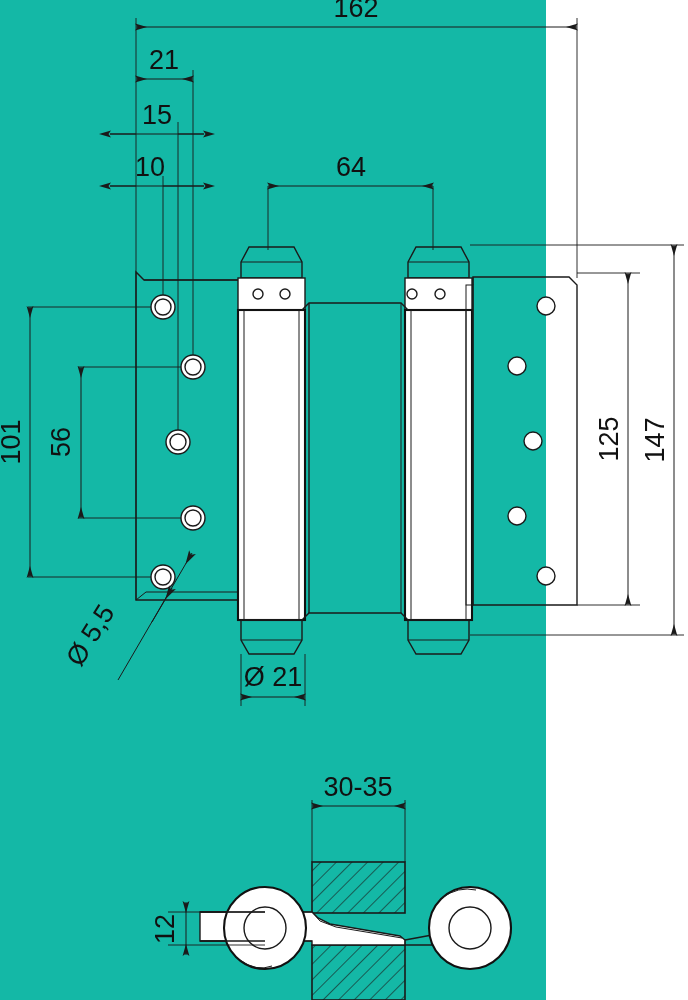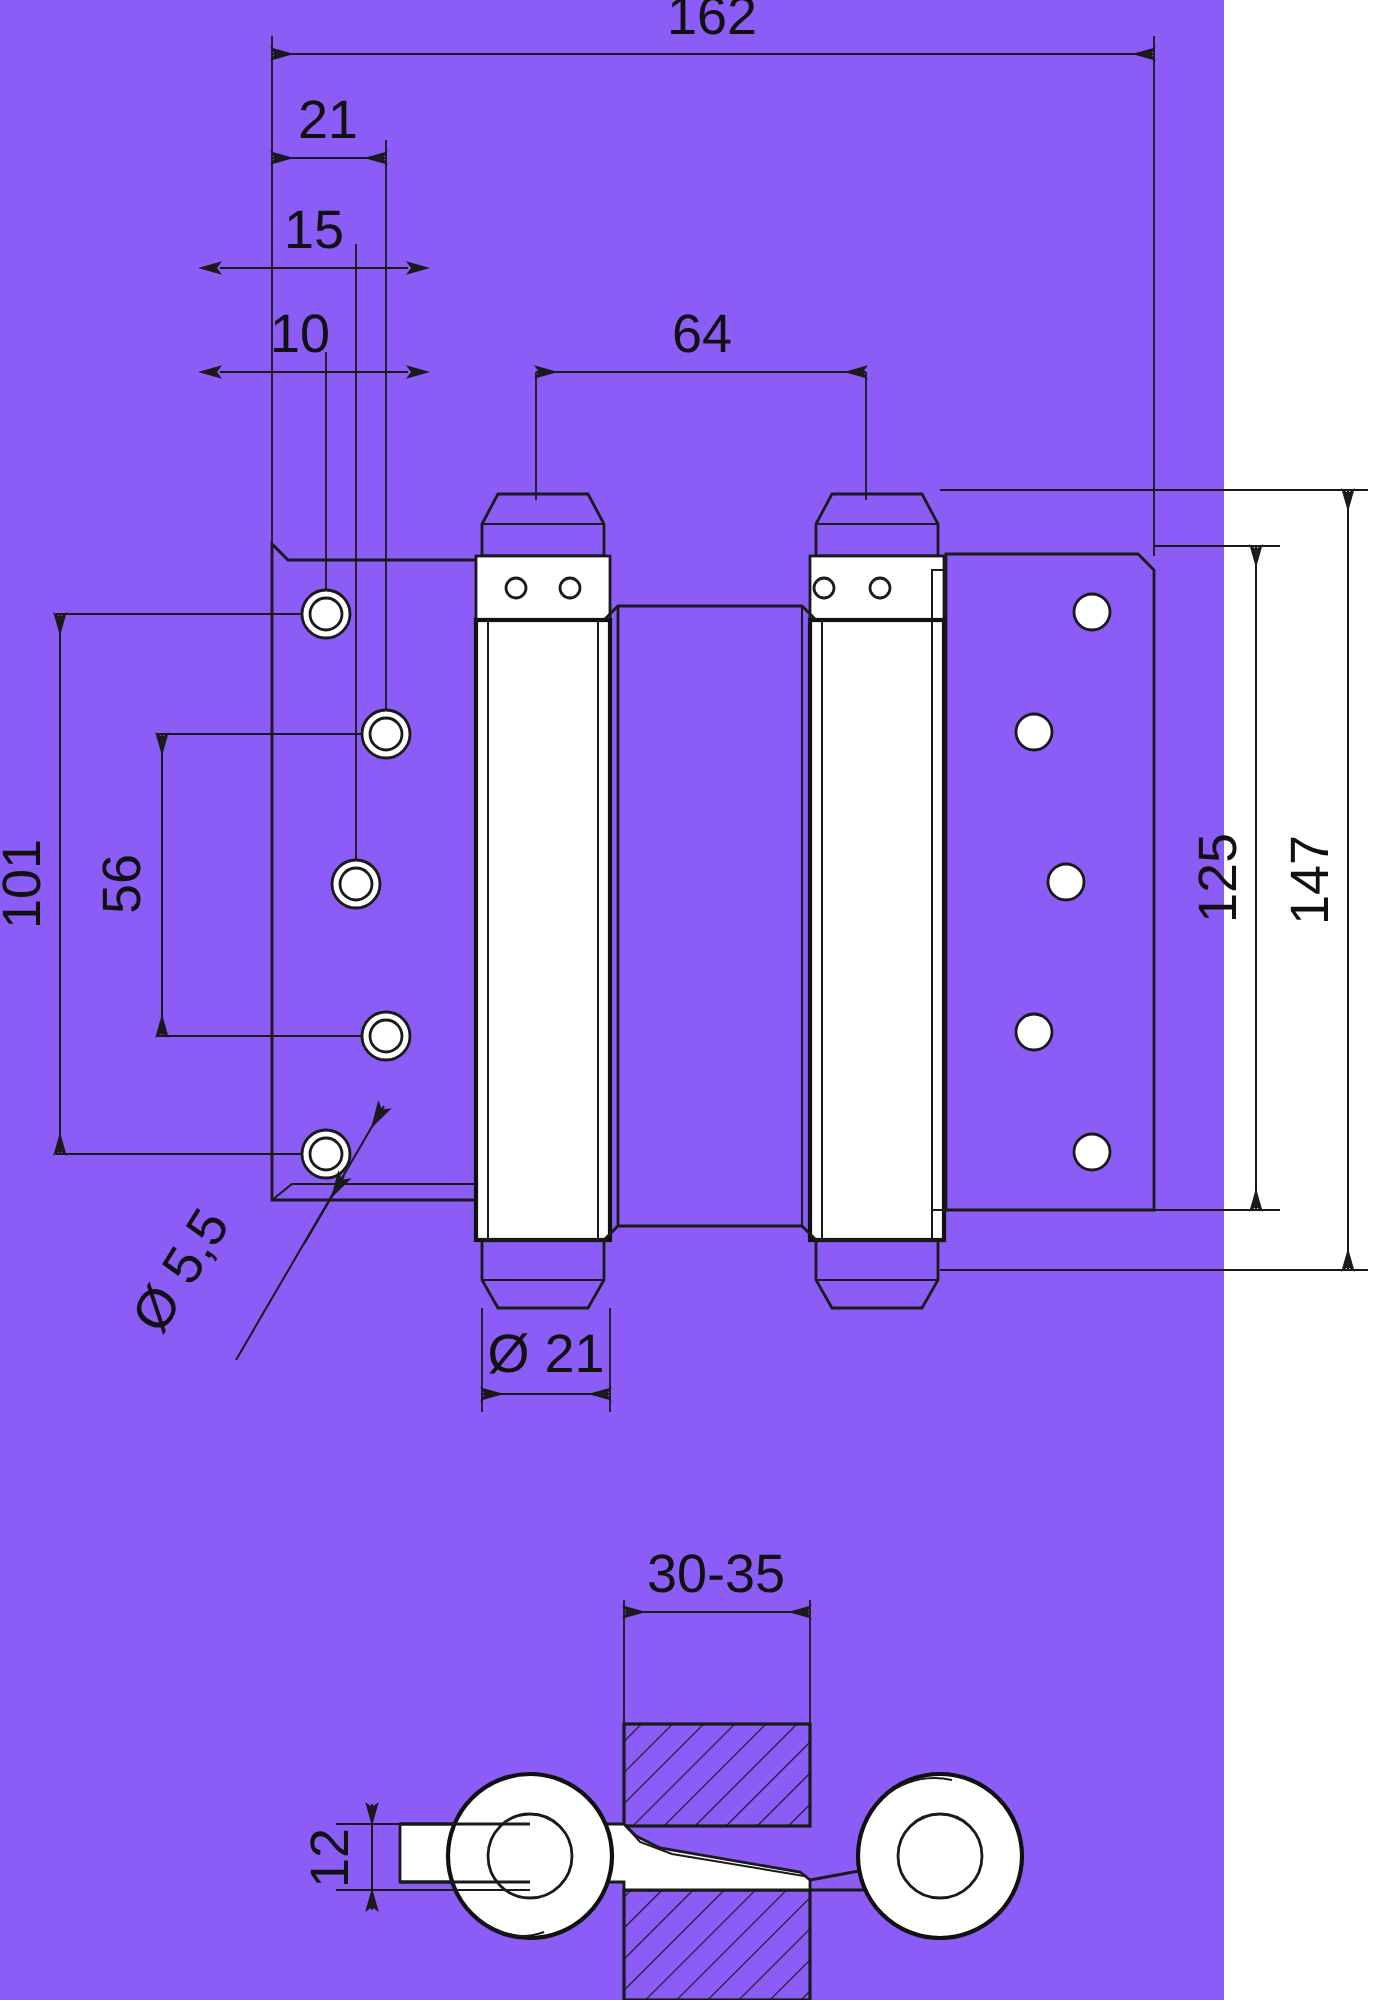--- a/index.html
+++ b/index.html
@@ -8,23 +8,23 @@
     background: #ffffff;
   }
   body {
     width: 688px;
     height: 1000px;
     font-family: "Liberation Sans", sans-serif;
     overflow: hidden;
   }
   #drawing-root {
     position: relative;
-    width: 612px;
+    width: 546px;
     height: 1000px;
-    background: #8b5cf6;
+    background: #14b8a6;
   }
   svg#cad {
     display: block;
     width: 688px;
     height: 1000px;
   }
   .thin  { stroke: #1a1a1a; stroke-width: 1;   fill: none; }
   .med   { stroke: #1a1a1a; stroke-width: 1.4; fill: none; }
   .thick { stroke: #111111; stroke-width: 2.1; fill: none; }
   .dim   { stroke: #1a1a1a; stroke-width: 1;   fill: none; }

